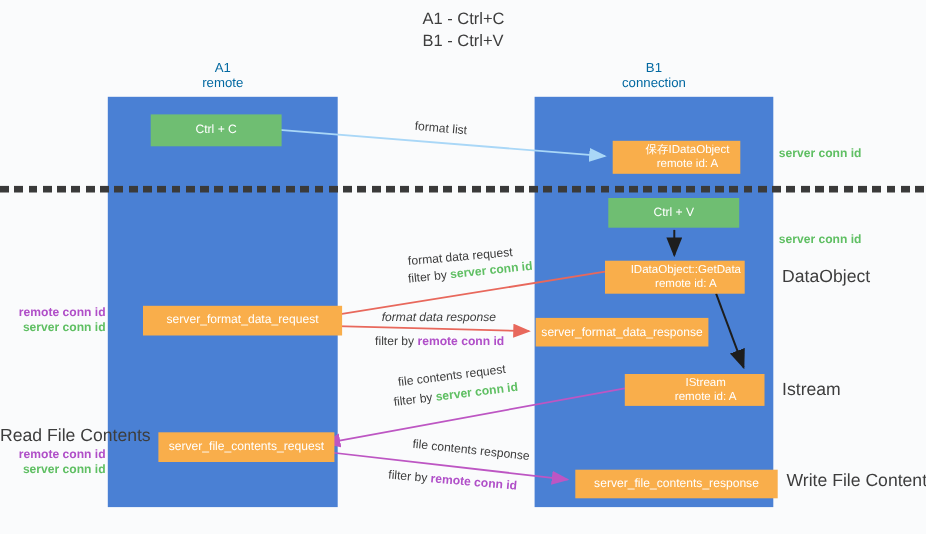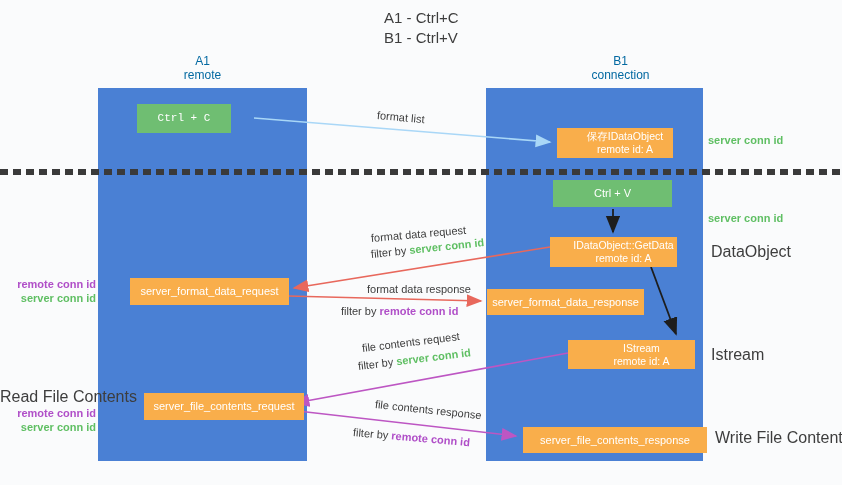--- a/index.html
+++ b/index.html
@@ -15,21 +15,21 @@
   .title {
     left:384px; top:8px;
     font-size:15px; line-height:20px; color:var(--c-label-dark,#3d3d3d);
     white-space:nowrap;
   }
   .col-header {
     top:54px; text-align:center; font-size:12px; line-height:14px;
     color:#0369a1; white-space:nowrap;
   }
   .col-header-a { left:98px; width:209px; }
-  .col-header-b { left:512px; width:217px; }
+  .col-header-b { left:486px; width:217px; }
   .column {
     top:88px; height:373px; background:var(--c-column-blue,#4a80d4); z-index:1;
   }
   .column-a { left:98px; width:209px; }
   .column-b { left:486px; width:217px; }
   .divider {
     left:0; top:169px; width:842px; height:6px; z-index:4;
     background:repeating-linear-gradient(90deg,
       var(--c-divider,#3a3a3a) 0 8px, transparent 8px 13px);
   }
@@ -91,24 +91,24 @@
   </defs>
   <line x1="254" y1="118" x2="550" y2="142" style="stroke:var(--c-arrow-lightblue,#a9d7f7)" stroke-width="1.6" marker-end="url(#mk-blue)"></line>
   <line x1="613" y1="209" x2="613" y2="232" style="stroke:var(--c-arrow-black,#1d1d1d)" stroke-width="1.8" marker-end="url(#mk-black)"></line>
   <line x1="550" y1="247" x2="294" y2="288" style="stroke:var(--c-arrow-salmon,#e8685c)" stroke-width="1.6" marker-end="url(#mk-salmon)"></line>
   <line x1="288" y1="296" x2="481" y2="301" style="stroke:var(--c-arrow-salmon,#e8685c)" stroke-width="1.6" marker-end="url(#mk-salmon)"></line>
   <line x1="651" y1="267" x2="676" y2="334" style="stroke:var(--c-arrow-black,#1d1d1d)" stroke-width="1.8" marker-end="url(#mk-black)"></line>
   <line x1="568" y1="353" x2="295" y2="403" style="stroke:var(--c-arrow-magenta,#bd56c3)" stroke-width="1.6" marker-end="url(#mk-magenta)"></line>
   <line x1="289" y1="410" x2="516" y2="436" style="stroke:var(--c-arrow-magenta,#bd56c3)" stroke-width="1.6" marker-end="url(#mk-magenta)"></line>
 </svg>
 
-<div class="abs node green" style="left:137px;top:104px;width:94px;height:29px;font-family:Liberation Mono, monospace;">
+<div class="abs node green" style="left:137px;top:104px;width:119px;height:29px;">
   <span>Ctrl + C</span>
 </div>
-<div class="abs node orange" style="left:130px;top:278px;width:159px;height:27px;">
+<div class="abs node orange" style="left:130px;top:278px;width:181px;height:27px;">
   <span>server_format_data_request</span>
 </div>
 <div class="abs node orange" style="left:144px;top:393px;width:160px;height:27px;">
   <span>server_file_contents_request</span>
 </div>
 
 <div class="abs node orange" style="left:557px;top:128px;width:116px;height:30px;">
   <span class="sub">保存IDataObject</span>
   <span class="sub">remote id: A</span>
 </div>
@@ -130,21 +130,21 @@
   <span>server_file_contents_response</span>
 </div>
 
 <div class="abs flow-label" style="left:377px;top:109px;transform:rotate(5deg);">format list</div>
 
 <div class="abs flow-label" style="left:371px;top:232px;transform:rotate(-5deg);">format data request</div>
 <div class="abs flow-label" style="left:371px;top:248px;transform:rotate(-6deg);">
   <span>filter by </span><span class="green-txt">server conn id</span>
 </div>
 
-<div class="abs flow-label" style="left:367px;top:283px;">format data response</div>
+<div class="abs flow-label" style="left:347px;top:283px;font-style:italic;">format data response</div>
 <div class="abs flow-label" style="left:341px;top:305px;">
   <span>filter by </span><span class="purple-txt">remote conn id</span>
 </div>
 
 <div class="abs flow-label" style="left:362px;top:342px;transform:rotate(-7deg);">file contents request</div>
 <div class="abs flow-label" style="left:358px;top:360px;transform:rotate(-7deg);">
   <span>filter by </span><span class="green-txt">server conn id</span>
 </div>
 
 <div class="abs flow-label" style="left:375px;top:398px;transform:rotate(6deg);">file contents response</div>

